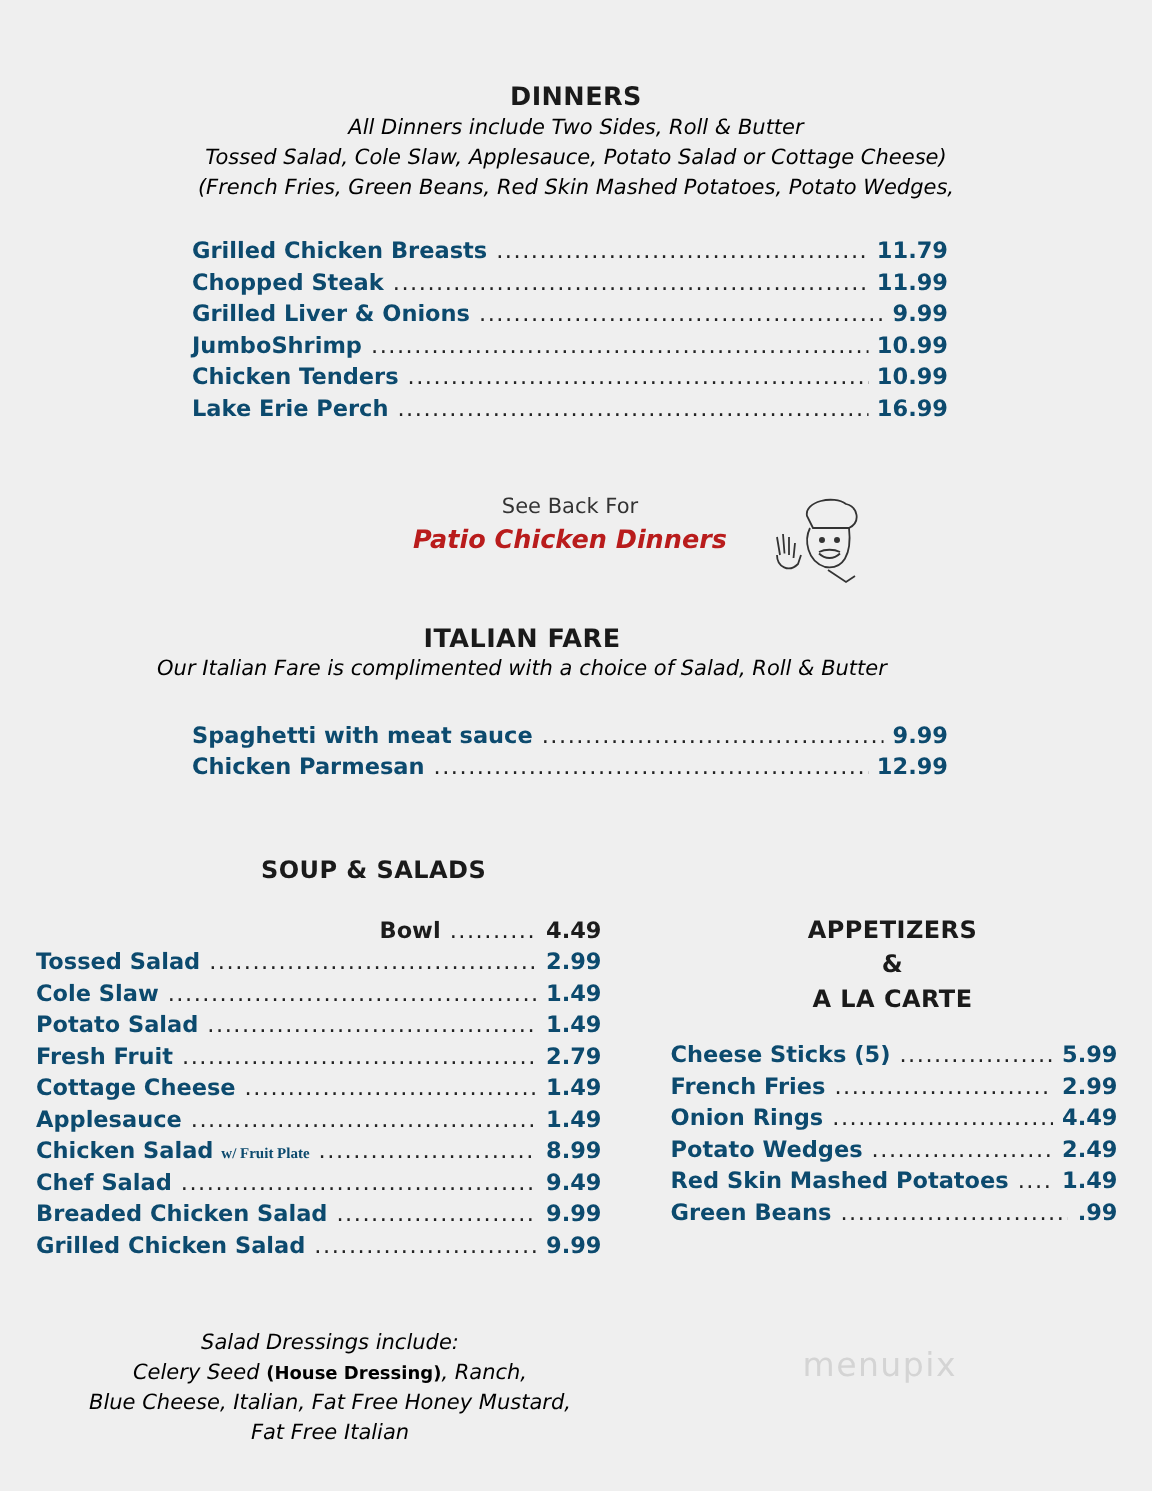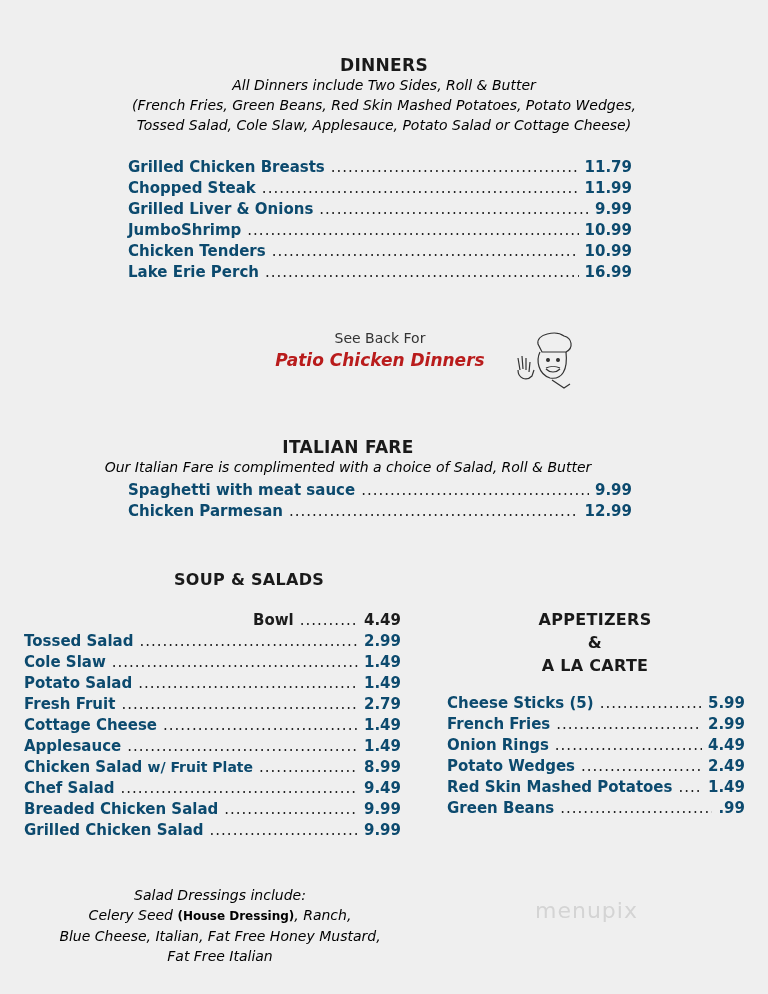--- a/index.html
+++ b/index.html
@@ -10,34 +10,34 @@
   }
   .abs { position:absolute; }
   .center { text-align:center; }
   .h-title { font-weight:bold; font-size:17px; letter-spacing:0.3px; color:#1a1a1a; }
   .ital { font-style:italic; font-size:14px; color:#000000; line-height:20px; }
   .row { display:flex; align-items:baseline; font-weight:bold; font-size:15px; height:21px; line-height:21px; color:#0c4a6e; white-space:nowrap; }
   .row .name { flex:0 0 auto; padding-right:6px; }
   .row .dots { flex:1 1 auto; overflow:hidden; font-weight:normal; letter-spacing:1px; color:#222; }
   .row .dots::before { content:"......................................................................................................................................................................"; }
   .row .price { flex:0 0 auto; padding-left:6px; text-align:right; }
-  .small-note { font-size:14px; font-weight:bold; }
+  .small-note { font-size:10px; font-weight:bold;font-family:Liberation Serif, serif; }
   .soup-row { display:flex; align-items:baseline; font-weight:bold; font-size:15px; height:21px; line-height:21px; white-space:nowrap; }
   .soup-row .dots { overflow:hidden; font-weight:normal; letter-spacing:1px; }
   .soup-row .dots::before { content:"......................................................................................."; }
   .watermark { font-size:22px; color:#d4d4d4; letter-spacing:1px; font-family:"DejaVu Sans", sans-serif; }
 </style>
 </head>
 <body>
 
 <div class="abs center" style="left:0; width:768px; top:55px;">
   <div class="h-title">DINNERS</div>
   <div class="ital">All Dinners include Two Sides, Roll &amp; Butter</div>
+  <div class="ital">Tossed Salad, Cole Slaw, Applesauce, Potato Salad or Cottage Cheese)</div>
   <div class="ital">(French Fries, Green Beans, Red Skin Mashed Potatoes, Potato Wedges,</div>
-  <div class="ital">Tossed Salad, Cole Slaw, Applesauce, Potato Salad or Cottage Cheese)</div>
 </div>
 
 <div class="abs" style="left:128px; width:504px; top:157px;">
   <div class="row">
       <span class="name">Grilled Chicken Breasts</span>
       <span class="dots"></span>
       <span class="price">11.79</span>
     </div>
   <div class="row">
       <span class="name">Chopped Steak</span>
@@ -77,21 +77,21 @@
     <circle cx="36" cy="30" r="1.4" fill="#333"></circle>
     <circle cx="46" cy="30" r="1.4" fill="#333"></circle>
     <path d="M34 38 C38 36, 44 36, 48 38"></path>
     <path d="M34 39 C38 43, 44 43, 48 39"></path>
     <path d="M8 40 L6 28 M11 39 L10 26 M14 40 L14 28 M17 42 L18 32"></path>
     <path d="M6 40 C6 48, 14 52, 20 46 L22 40"></path>
     <path d="M40 50 L52 58 L58 54"></path>
   </svg>
 </div>
 
-<div class="abs center" style="left:0; width:696px; top:437px;">
+<div class="abs center" style="left:0; width:696px; top:416px;">
   <div class="h-title">ITALIAN FARE</div>
   <div class="ital">Our Italian Fare is complimented with a choice of Salad, Roll &amp; Butter</div>
 </div>
 <div class="abs" style="left:128px; width:504px; top:480px;">
   <div class="row">
       <span class="name">Spaghetti with meat sauce</span>
       <span class="dots"></span>
       <span class="price">9.99</span>
     </div>
   <div class="row">

